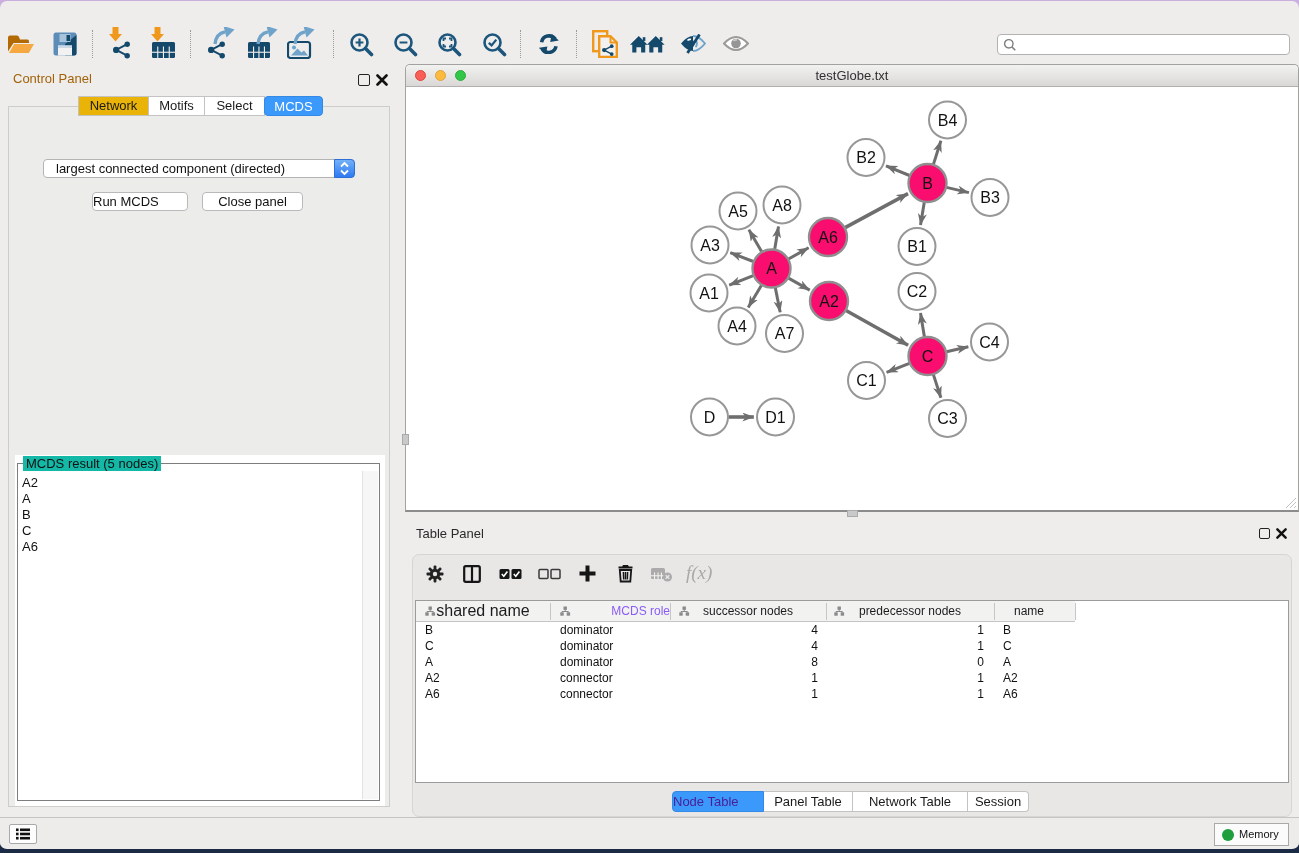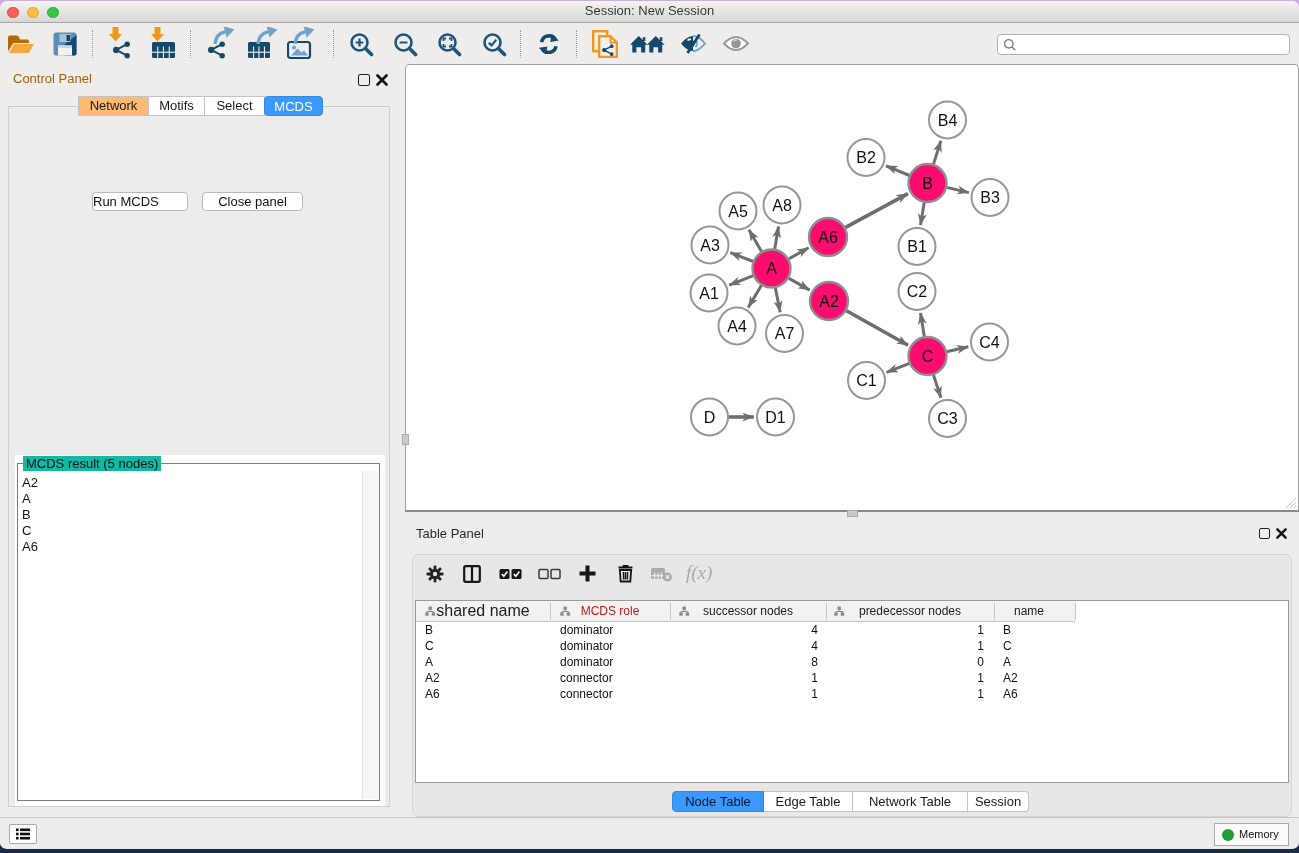--- a/index.html
+++ b/index.html
@@ -6,26 +6,20 @@
 font-family:"Liberation Sans",sans-serif;-webkit-font-smoothing:antialiased}
 #top{position:absolute;left:0;top:0;width:1299px;height:8px;background:#c9aede}
 #app{position:absolute;left:0;top:1px;width:1299px;height:848px;background:#eeedec;border-radius:7px 7px 7px 7px;overflow:hidden}
 #titlebar{position:absolute;left:0;top:0;width:1299px;height:21px;background:linear-gradient(#f4f4f3,#d8d7d5);
 border-bottom:1px solid #a7a6a4;border-radius:7px 7px 0 0}
 .tl{position:absolute;top:5.5px;width:11.5px;height:11.5px;border-radius:50%;box-sizing:border-box}
 </style></head>
 <body>
 <div id="top"></div>
 <div id="app">
-<div id="titlebar">
-<div class="tl" style="left:7px;background:#f9605a;border:0.5px solid #df4640"></div>
-<div class="tl" style="left:27px;background:#fcbc40;border:0.5px solid #dfa538"></div>
-<div class="tl" style="left:47px;background:#35c649;border:0.5px solid #2cab3e"></div>
-<div style="position:absolute;left:0;right:0;top:0;text-align:center;font-size:13px;line-height:20px;color:#383838">Session: New Session</div>
-</div>
 <div style="position:absolute;left:6.5px;top:30.5px"><svg width="28" height="24" viewBox="0 0 28 24">
         <path d="M1 19.5 L1 5.5 Q1 3.5 3 3.5 L10 3.5 Q11.5 3.5 12 5 L13 7.5 L20.5 7.5 Q22 7.5 22 9.5 L22 11 L6.5 11 L1 19.5 Z" fill="#b26a05"></path>
         <path d="M7.2 12 L27 12 L21.8 21 L2 21 Z" fill="#f4a83f"></path>
       </svg></div>
     <div style="position:absolute;left:53.0px;top:31.0px"><svg width="24" height="24" viewBox="0 0 24 24">
         <rect x="0.5" y="0.5" width="23" height="23" rx="2.5" fill="#5b8db8"></rect>
         <path d="M23.5 3 L23.5 21 Q23.5 23.5 21 23.5 L12 23.5 L12 12 L23.5 3 Z" fill="#14496b"></path>
         <rect x="6.5" y="2" width="11" height="8" fill="#a8c4da"></rect>
         <rect x="13.5" y="3" width="3.5" height="6" fill="#14496b"></rect>
         <rect x="5" y="13.5" width="14" height="10" fill="#f2f2f2"></rect>
@@ -167,33 +161,46 @@
         <circle cx="5.8" cy="5.8" r="4.2" fill="none" stroke="#7e7e7e" stroke-width="1.4"></circle>
         <line x1="8.9" y1="8.9" x2="12.3" y2="12.3" stroke="#7e7e7e" stroke-width="1.5"></line>
       </svg>
     </div>
 <div style="position:absolute;left:13px;top:70px;font-size:13px;color:#a16207">Control Panel</div>
     <div style="position:absolute;left:358px;top:73px;width:10px;height:10px;border:1.6px solid #222;border-radius:2px"></div>
     <svg width="12" height="12" viewBox="0 0 12 12" style="position:absolute;left:376px;top:73px">
       <path d="M1.5 1.5 L10.5 10.5 M10.5 1.5 L1.5 10.5" stroke="#111" stroke-width="2.6" stroke-linecap="round"></path>
     </svg>
     <div style="position:absolute;left:8px;top:105px;width:382px;height:701px;border:1px solid #cecdcb;background:#ececeb;box-sizing:border-box"></div>
-    <div style="position:absolute;left:78px;top:95px;width:71px;height:20px;background:#fdba74;border:1px solid #c3c3c3;color:#1a1a1a;text-align:center;line-height:18px;font-size:13px;box-sizing:border-box">Network</div>
+    <div style="position:absolute;left:78px;top:95px;width:71px;height:20px;background:#eab308;border:1px solid #c3c3c3;color:#1a1a1a;text-align:center;line-height:18px;font-size:13px;box-sizing:border-box">Network</div>
     <div style="position:absolute;left:148px;top:95px;width:57px;height:20px;background:#fff;border:1px solid #c3c3c3;color:#1a1a1a;text-align:center;line-height:18px;font-size:13px;box-sizing:border-box">Motifs</div>
     <div style="position:absolute;left:204px;top:95px;width:61px;height:20px;background:#fff;border:1px solid #c3c3c3;color:#1a1a1a;text-align:center;line-height:18px;font-size:13px;box-sizing:border-box">Select</div>
     <div style="position:absolute;left:264px;top:95px;width:59px;height:20px;background:#3b99fc;border:1px solid #3389e4;border-radius:4px;color:#fff;text-align:center;line-height:19px;font-size:13px;box-sizing:border-box">MCDS</div>
+    <div style="position:absolute;left:43px;top:158px;width:312px;height:19px;background:#fff;border:1px solid #b4b4b4;border-radius:4px;box-sizing:border-box">
+      <div style="position:absolute;left:12px;top:0;line-height:17px;font-size:13px;color:#111">largest connected component (directed)</div>
+      <div style="position:absolute;right:-1px;top:-1px;width:21px;height:19px;border-radius:0 4px 4px 0;background:linear-gradient(#73b1f9,#2e7bf1);border:1px solid #2d6fd8;box-sizing:border-box"><svg width="19" height="17" viewBox="0 0 19 17">
+          <path d="M6 6.5 L9.5 3 L13 6.5" fill="none" stroke="#fff" stroke-width="1.8"></path>
+          <path d="M6 10.5 L9.5 14 L13 10.5" fill="none" stroke="#fff" stroke-width="1.8"></path>
+        </svg></div>
+    </div>
     <div style="position:absolute;left:92px;top:191px;width:96px;height:19px;background:#fff;border:1px solid #b9b9b9;border-radius:4px;box-sizing:border-box;text-align:left;line-height:17px;font-size:13px;color:#111">Run MCDS</div>
     <div style="position:absolute;left:202px;top:191px;width:101px;height:19px;background:#fff;border:1px solid #b9b9b9;border-radius:4px;box-sizing:border-box;text-align:center;line-height:17px;font-size:13px;color:#111">Close panel</div>
     <div style="position:absolute;left:15px;top:454px;width:370px;height:351px;background:#fff"></div>
     <div style="position:absolute;left:17px;top:462px;width:363px;height:338px;border:1px solid #7d7d7d;box-sizing:border-box">
       <div style="position:absolute;left:5px;top:-8px;background:#14b8a6;padding:0 3px;font-size:13px;color:#111;white-space:nowrap">MCDS result (5 nodes)</div>
       <div style="position:absolute;right:1px;top:7px;bottom:1px;width:15px;background:#f6f6f6;border-left:1px solid #e2e2e2"></div>
       <div style="position:absolute;left:4px;top:11px;font-size:13px;line-height:16px;color:#111">A2<br>A<br>B<br>C<br>A6</div>
     </div>
 <div style="position:absolute;left:405px;top:63px;width:894px;height:448px;background:#fff;border:1px solid #a2a2a0;border-bottom:2px solid #8c8c8c;border-radius:5px 5px 0 0;box-sizing:border-box">
+      <div style="position:absolute;left:0;top:0;right:0;height:21px;background:linear-gradient(#f2f2f1,#d9d8d6);border-bottom:1px solid #b1b0ae;border-radius:5px 5px 0 0">
+        <div style="position:absolute;left:9px;top:5px;width:11px;height:11px;border-radius:50%;background:#f95e57;border:0.5px solid #e0443e;box-sizing:border-box"></div>
+        <div style="position:absolute;left:29px;top:5px;width:11px;height:11px;border-radius:50%;background:#fcbb3f;border:0.5px solid #e0a436;box-sizing:border-box"></div>
+        <div style="position:absolute;left:49px;top:5px;width:11px;height:11px;border-radius:50%;background:#34c648;border:0.5px solid #2aad3c;box-sizing:border-box"></div>
+        <div style="position:absolute;left:0;right:0;top:0;text-align:center;font-size:13px;line-height:21px;color:#303030">testGlobe.txt</div>
+      </div>
       <div style="position:absolute;left:0;top:21px;right:0;bottom:0;overflow:hidden">
         <svg width="894" height="426" viewBox="0 0 894 426" style="position:absolute;left:-1px;top:-1px">
           <defs>
             <marker id="arw" markerWidth="13" markerHeight="10" refX="11.5" refY="4.5" orient="auto" markerUnits="userSpaceOnUse">
               <path d="M0,0 L12,4.5 L0,9 L3.4,4.5 Z" fill="#6e6e6e"></path>
             </marker>
           </defs>
           <g stroke="#6e6e6e" marker-end="url(#arw)">
             <line x1="348.3" y1="190.6" x2="324.2" y2="200.1" stroke-width="3.0"></line>
             <line x1="348.3" y1="176.5" x2="325.3" y2="167.7" stroke-width="3.0"></line>
@@ -334,21 +341,21 @@
     <div style="position:absolute;left:1075px;top:602px;height:17px;border-left:1px solid #c6c6c6"></div>
     <div style="position:absolute;left:416px;top:600px;width:134px;height:20px;text-align:center;font-size:16px;line-height:20px;color:#1c1c1c">shared name</div>
     <svg width="11" height="10" viewBox="0 0 11 10" style="position:absolute;left:425px;top:605px">
       <g fill="#8a8a8a">
         <rect x="3.5" y="0.5" width="3.4" height="3.4"></rect>
         <rect x="0.3" y="6.3" width="3.4" height="3.4"></rect>
         <rect x="6.7" y="6.3" width="3.4" height="3.4"></rect>
         <path d="M5.2 3.9 L5.2 5.5 M2 6.3 L2 5.5 L8.4 5.5 L8.4 6.3" stroke="#8a8a8a" stroke-width="1" fill="none"></path>
       </g>
     </svg>
-    <div style="position:absolute;left:550px;top:600px;width:120px;height:20px;text-align:center;font-size:12px;line-height:20px;color:#b91c1c">MCDS role</div>
+    <div style="position:absolute;left:550px;top:600px;width:120px;height:20px;text-align:right;font-size:12px;line-height:20px;color:#8b5cf6">MCDS role</div>
     <svg width="11" height="10" viewBox="0 0 11 10" style="position:absolute;left:560px;top:605px">
       <g fill="#8a8a8a">
         <rect x="3.5" y="0.5" width="3.4" height="3.4"></rect>
         <rect x="0.3" y="6.3" width="3.4" height="3.4"></rect>
         <rect x="6.7" y="6.3" width="3.4" height="3.4"></rect>
         <path d="M5.2 3.9 L5.2 5.5 M2 6.3 L2 5.5 L8.4 5.5 L8.4 6.3" stroke="#8a8a8a" stroke-width="1" fill="none"></path>
       </g>
     </svg>
     <div style="position:absolute;left:670px;top:600px;width:156px;height:20px;text-align:center;font-size:12px;line-height:20px;color:#1c1c1c">successor nodes</div>
     <svg width="11" height="10" viewBox="0 0 11 10" style="position:absolute;left:679px;top:605px">
@@ -387,22 +394,22 @@
     <div style="position:absolute;left:425px;top:669px;font-size:12px;line-height:16px;color:#111">A2</div>
     <div style="position:absolute;left:560px;top:669px;font-size:12px;line-height:16px;color:#111">connector</div>
     <div style="position:absolute;left:718px;top:669px;width:100px;text-align:right;font-size:12px;line-height:16px;color:#111">1</div>
     <div style="position:absolute;left:884px;top:669px;width:100px;text-align:right;font-size:12px;line-height:16px;color:#111">1</div>
     <div style="position:absolute;left:1003px;top:669px;font-size:12px;line-height:16px;color:#111">A2</div>
     <div style="position:absolute;left:425px;top:685px;font-size:12px;line-height:16px;color:#111">A6</div>
     <div style="position:absolute;left:560px;top:685px;font-size:12px;line-height:16px;color:#111">connector</div>
     <div style="position:absolute;left:718px;top:685px;width:100px;text-align:right;font-size:12px;line-height:16px;color:#111">1</div>
     <div style="position:absolute;left:884px;top:685px;width:100px;text-align:right;font-size:12px;line-height:16px;color:#111">1</div>
     <div style="position:absolute;left:1003px;top:685px;font-size:12px;line-height:16px;color:#111">A6</div>
-    <div style="position:absolute;left:672px;top:790px;width:92px;height:21px;background:#3b99fc;border:1px solid #3389e4;border-radius:4px 0 0 4px;color:#0f172a;text-align:center;line-height:20px;font-size:13px;box-sizing:border-box">Node Table</div>
-    <div style="position:absolute;left:764px;top:790px;width:89px;height:21px;background:#fff;border:1px solid #c3c3c3;border-left:none;border-radius:0;color:#1a1a1a;text-align:center;line-height:19px;font-size:13px;box-sizing:border-box">Edge Table</div>
+    <div style="position:absolute;left:672px;top:790px;width:92px;height:21px;background:#3b99fc;border:1px solid #3389e4;border-radius:4px 0 0 4px;color:#4c1d95;text-align:left;line-height:20px;font-size:13px;box-sizing:border-box">Node Table</div>
+    <div style="position:absolute;left:764px;top:790px;width:89px;height:21px;background:#fff;border:1px solid #c3c3c3;border-left:none;border-radius:0;color:#1a1a1a;text-align:center;line-height:19px;font-size:13px;box-sizing:border-box">Panel Table</div>
     <div style="position:absolute;left:853px;top:790px;width:115px;height:21px;background:#fff;border:1px solid #c3c3c3;border-left:none;border-radius:0;color:#1a1a1a;text-align:center;line-height:19px;font-size:13px;box-sizing:border-box">Network Table</div>
     <div style="position:absolute;left:968px;top:790px;width:61px;height:21px;background:#fff;border:1px solid #c3c3c3;border-left:none;border-radius:0 4px 4px 0;color:#1a1a1a;text-align:center;line-height:19px;font-size:13px;box-sizing:border-box">Session</div>
 <div style="position:absolute;left:0;top:816px;width:1299px;height:31px;background:#edecea;border-top:1px solid #c6c5c3;box-sizing:border-box"></div>
     <div style="position:absolute;left:9px;top:823px;width:28px;height:20px;background:#fdfdfd;border:1px solid #a9a9a9;border-radius:2px;box-sizing:border-box">
       <svg width="14" height="12" viewBox="0 0 14 12" style="position:absolute;left:6px;top:3px">
         <g fill="#111">
           <rect x="0" y="0.5" width="2.6" height="2.6"></rect>
           <rect x="4" y="0.5" width="10" height="2.6"></rect>
           <rect x="0" y="4.7" width="2.6" height="2.6"></rect>
           <rect x="4" y="4.7" width="10" height="2.6"></rect>

